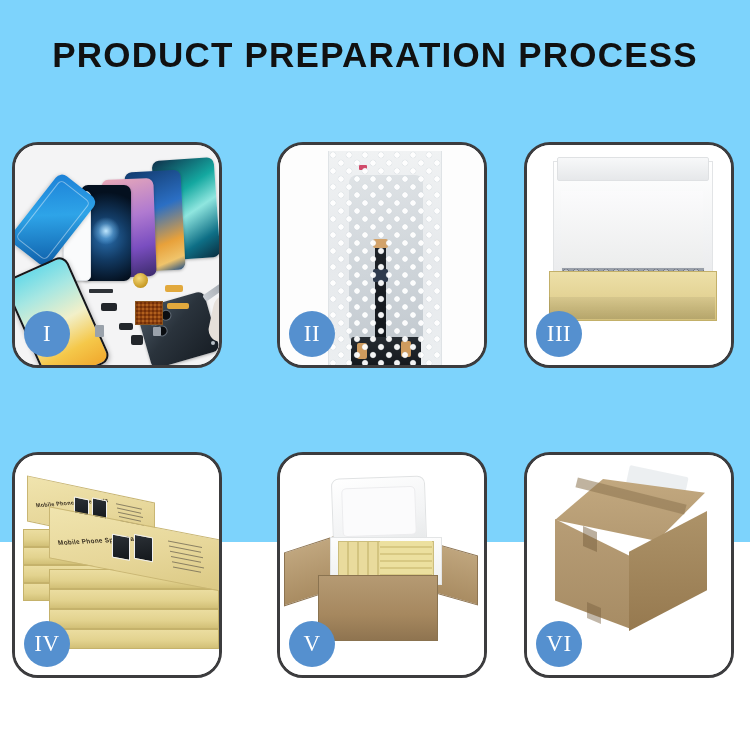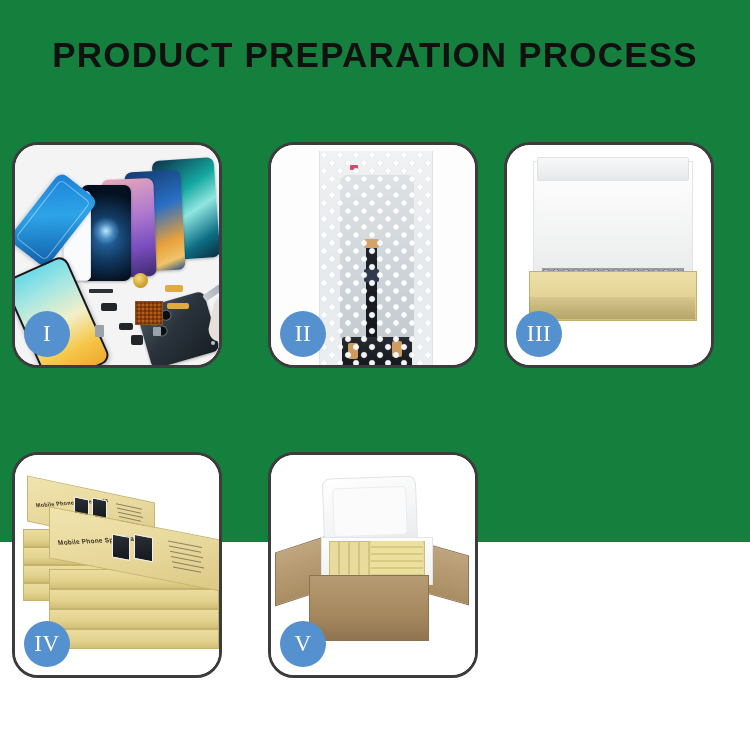--- a/index.html
+++ b/index.html
@@ -9,21 +9,21 @@
     height: 750px;
     background: #ffffff;
     font-family: "Liberation Sans", sans-serif;
     overflow: hidden;
   }
 
   #page {
     position: relative;
     width: 750px;
     height: 542px;
-    background: #15803d;
+    background: #7dd3fc;
   }
 
   
   .header {
     position: absolute;
     top: 34px;
     left: 0;
     width: 750px;
     text-align: center;
   }
@@ -60,22 +60,22 @@
     height: 226px;
     border: 3px solid #3c3c3e;
     border-radius: 26px;
     background: #ffffff;
     overflow: hidden;
     box-sizing: border-box;
   }
   .p-r0 { top: 0; }
   .p-r1 { top: 310px; }
   .p-c0 { left: 0; }
-  .p-c1 { left: 256px; }
-  .p-c2 { left: 492px; }
+  .p-c1 { left: 265px; }
+  .p-c2 { left: 512px; }
 
   .panel-photo {
     position: absolute;
     inset: 0;
     overflow: hidden;
   }
 
   
   .badge {
     position: absolute;
@@ -491,15 +491,28 @@
         <div class="flap-r"></div>
         <div class="foam-lid"></div>
         <div class="foam-box"></div>
         <div class="yellow-bars"></div>
         <div class="yellow-bars2"></div>
         <div class="carton-body"></div>
       </div>
       <div class="badge">V</div>
     </div>
 
+    <div class="panel p-r1 p-c2">
+      <div class="panel-photo">
+        <div class="pvi-bg"></div>
+        <div class="cv-tape"></div>
+        <div class="cv-top"></div>
+        <div class="cv-seam"></div>
+        <div class="cv-left"></div>
+        <div class="cv-right"></div>
+        <div class="cv-tab1"></div>
+        <div class="cv-tab2"></div>
+      </div>
+      <div class="badge">VI</div>
+    </div>
 
   </div>
 </div>
 
 </body></html>

